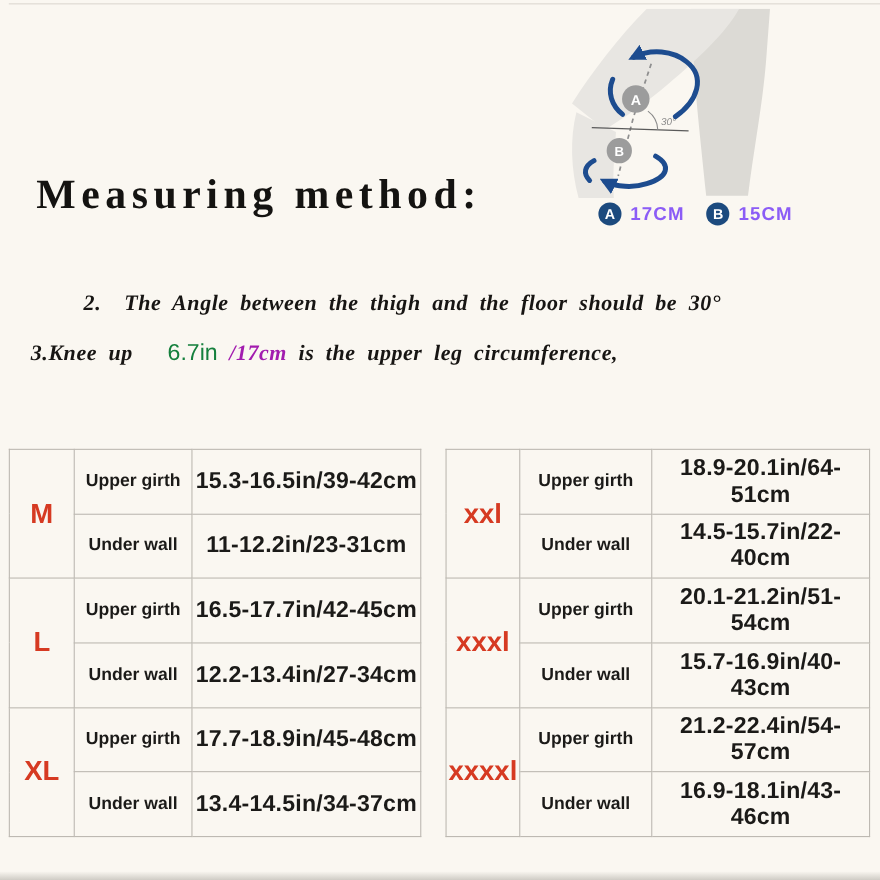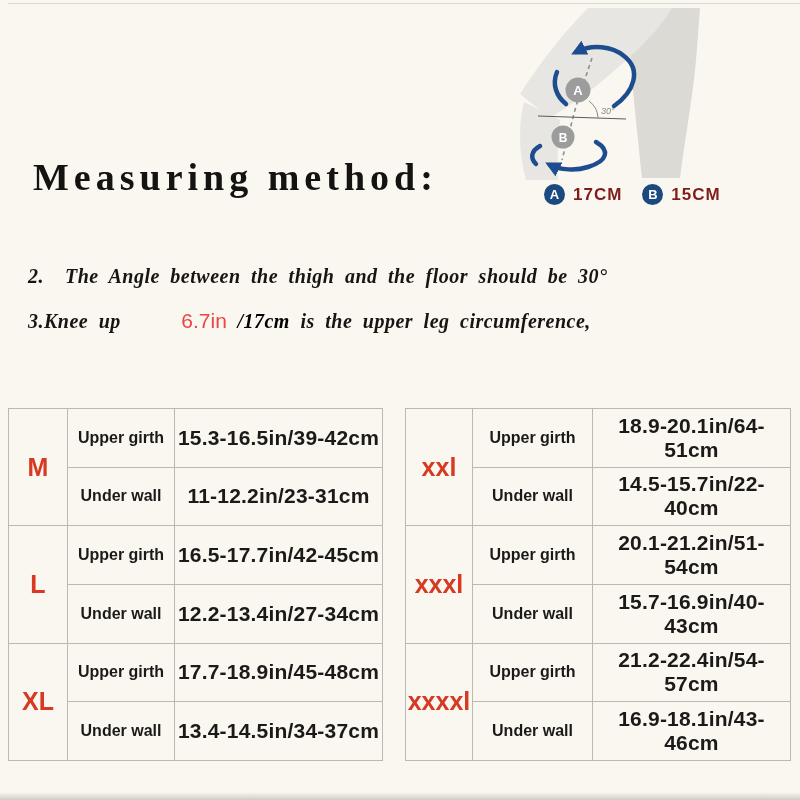--- a/index.html
+++ b/index.html
@@ -32,39 +32,39 @@
     position:absolute;left:44px;top:176px;
     display:flex;align-items:center;gap:8px;
     font-family:"Liberation Sans", sans-serif;
   }
   .badge{
     display:inline-block;width:21px;height:21px;border-radius:50%;
     background:#1c4a7e;color:#ffffff;font-size:13px;font-weight:bold;
     text-align:center;line-height:21px;
   }
   .legend-val{
-    font-size:17px;font-weight:600;color:#7f1d1d;letter-spacing:1px;
+    font-size:17px;font-weight:600;color:#8b5cf6;letter-spacing:1px;
     margin-right:12px;
   }
   
   .step{
     position:absolute;left:28px;
     font-size:20px;font-weight:bold;font-style:italic;
     word-spacing:5px;letter-spacing:0.5px;white-space:pre;color:#171513;
   }
   .s1{top:220px;}
-  .s2{top:265px;}
+  .s2{top:265px;margin-left:48px;}
   .s3{top:309px;}
   .s4{top:354px;left:55px;}
   .val-in{
     font-family:"Liberation Sans", sans-serif;
     font-style:normal;font-weight:400;
-    font-size:21px;color:#ef4444;letter-spacing:0;margin-left:29px;
-  }
-  .val-cm{color:#000000;text-align:center;}
+    font-size:21px;color:#15803d;letter-spacing:0;
+  }
+  .val-cm{color:#a21caf;text-align:center;}
   
   .size-table{
     position:absolute;top:408px;
     border-collapse:collapse;table-layout:fixed;
     background:transparent;
   }
   .size-table.left{left:8px;width:374px;}
   .size-table.right{left:405px;width:385px;}
   .size-table td{
     border:1px solid #bdb9b2;

